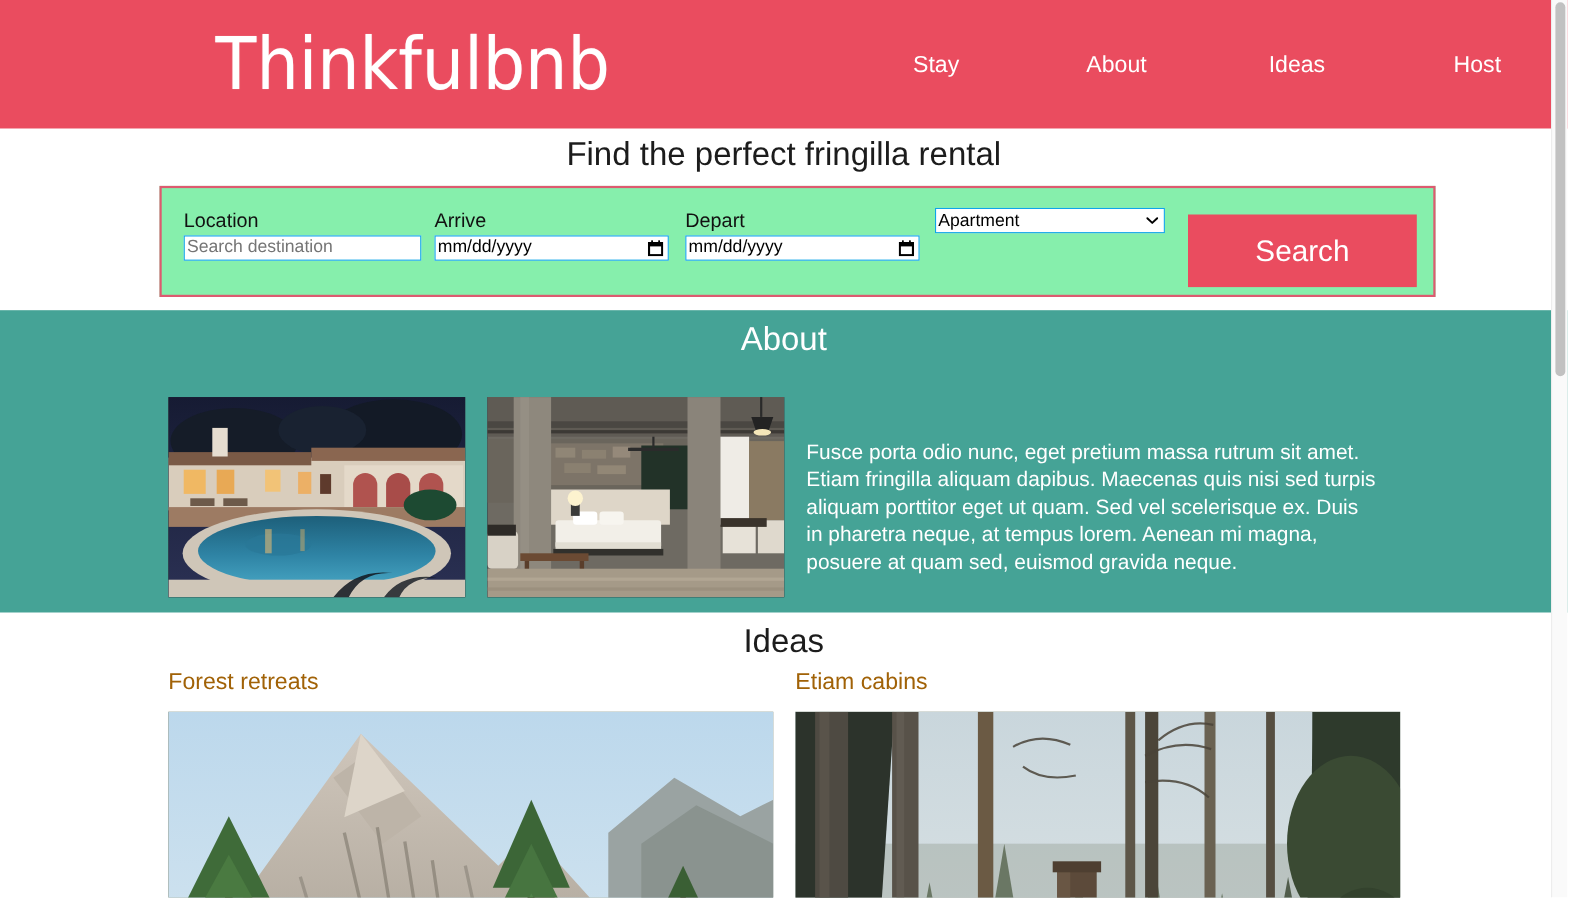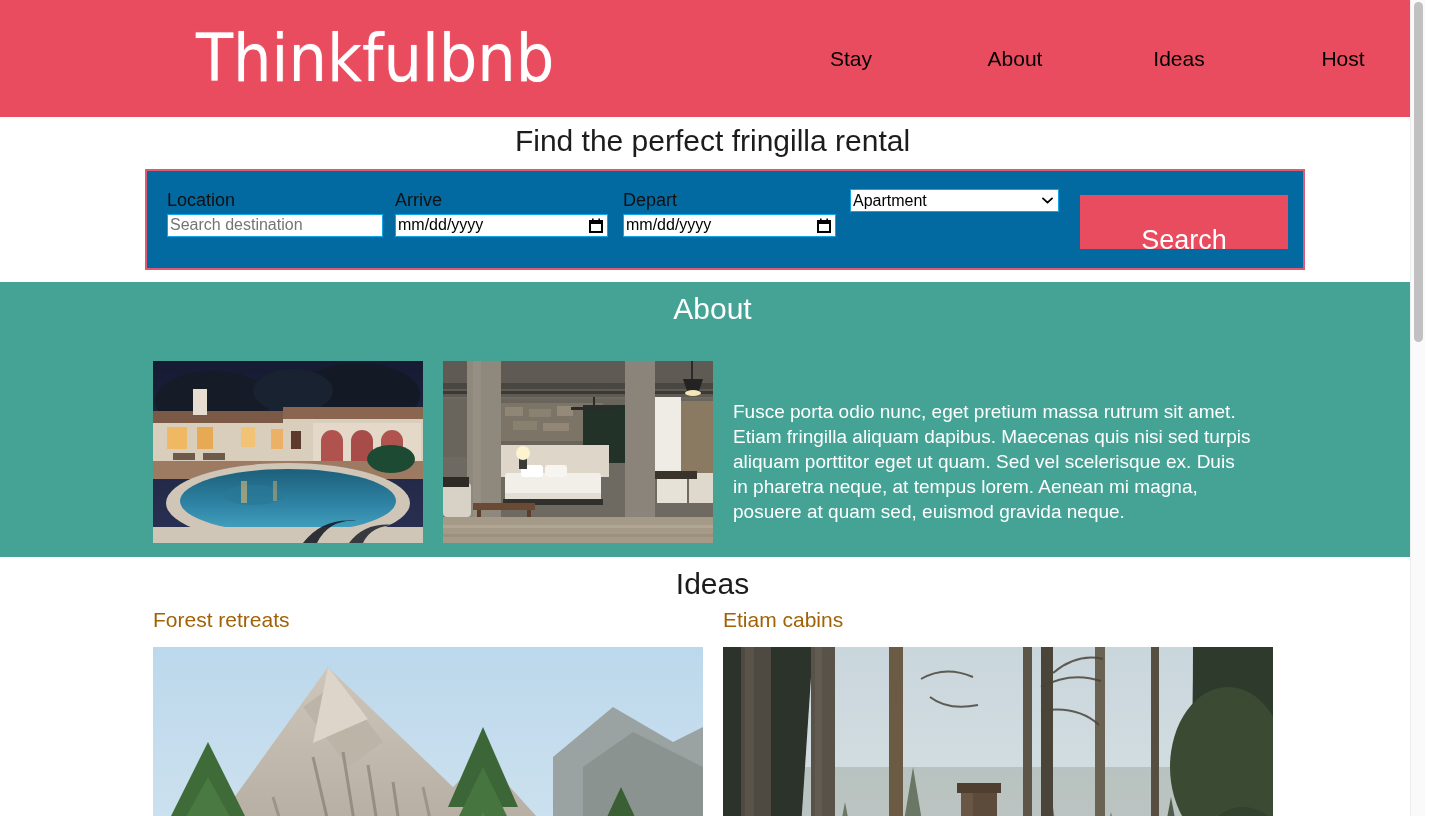--- a/index.html
+++ b/index.html
@@ -43,21 +43,21 @@
     white-space: nowrap;
     text-shadow: 0 0 1px rgba(255,255,255,0.5);
   }
   .main-nav {
     display: flex;
     margin-left: auto;
     margin-right: 0;
     align-items: center;
   }
   .main-nav a {
-    color: #000000;
+    color: #ffffff;
     text-decoration: none;
     font-size: 21px;
     display: block;
     text-align: center;
     width: 164px;
   }
 
   
   .hero {
     background: #ffffff;
@@ -73,21 +73,21 @@
     line-height: 1.2;
   }
   .search-panel {
     border: 2px solid #dd5a70;
     margin: 0 120px 0 145px;
     height: 101px;
     box-sizing: border-box;
     display: flex;
     align-items: flex-start;
     position: relative;
-    background: #0369a1;
+    background: #86efac;
   }
   .field {
     display: flex;
     flex-direction: column;
     margin-top: 18px;
   }
   .field-location { margin-left: 20px; width: 216px; }
   .field-arrive   { margin-left: 12px; width: 213px; }
   .field-depart   { margin-left: 15px; width: 213px; }
   .field-type     { margin-left: 14px; width: 209px; }
@@ -124,30 +124,30 @@
     margin-right: 3px;
     width: 11px;
     height: 7px;
     flex: 0 0 auto;
   }
   .search-btn {
     position: absolute;
     left: 933px;
     top: 24px;
     width: 208px;
-    height: 54px;
+    height: 66px;
     background: #ea4c5f;
     color: #ffffff;
     border: none;
     font-size: 27px;
     font-family: "Liberation Sans", sans-serif;
     cursor: pointer;
     line-height: 54px;
     text-align: center;
-    padding: 18px;
+    padding: 0;
   }
 
   
   .about {
     background: #45a396;
     padding: 0;
     margin-top: 12px;
   }
   .section-title {
     text-align: center;

